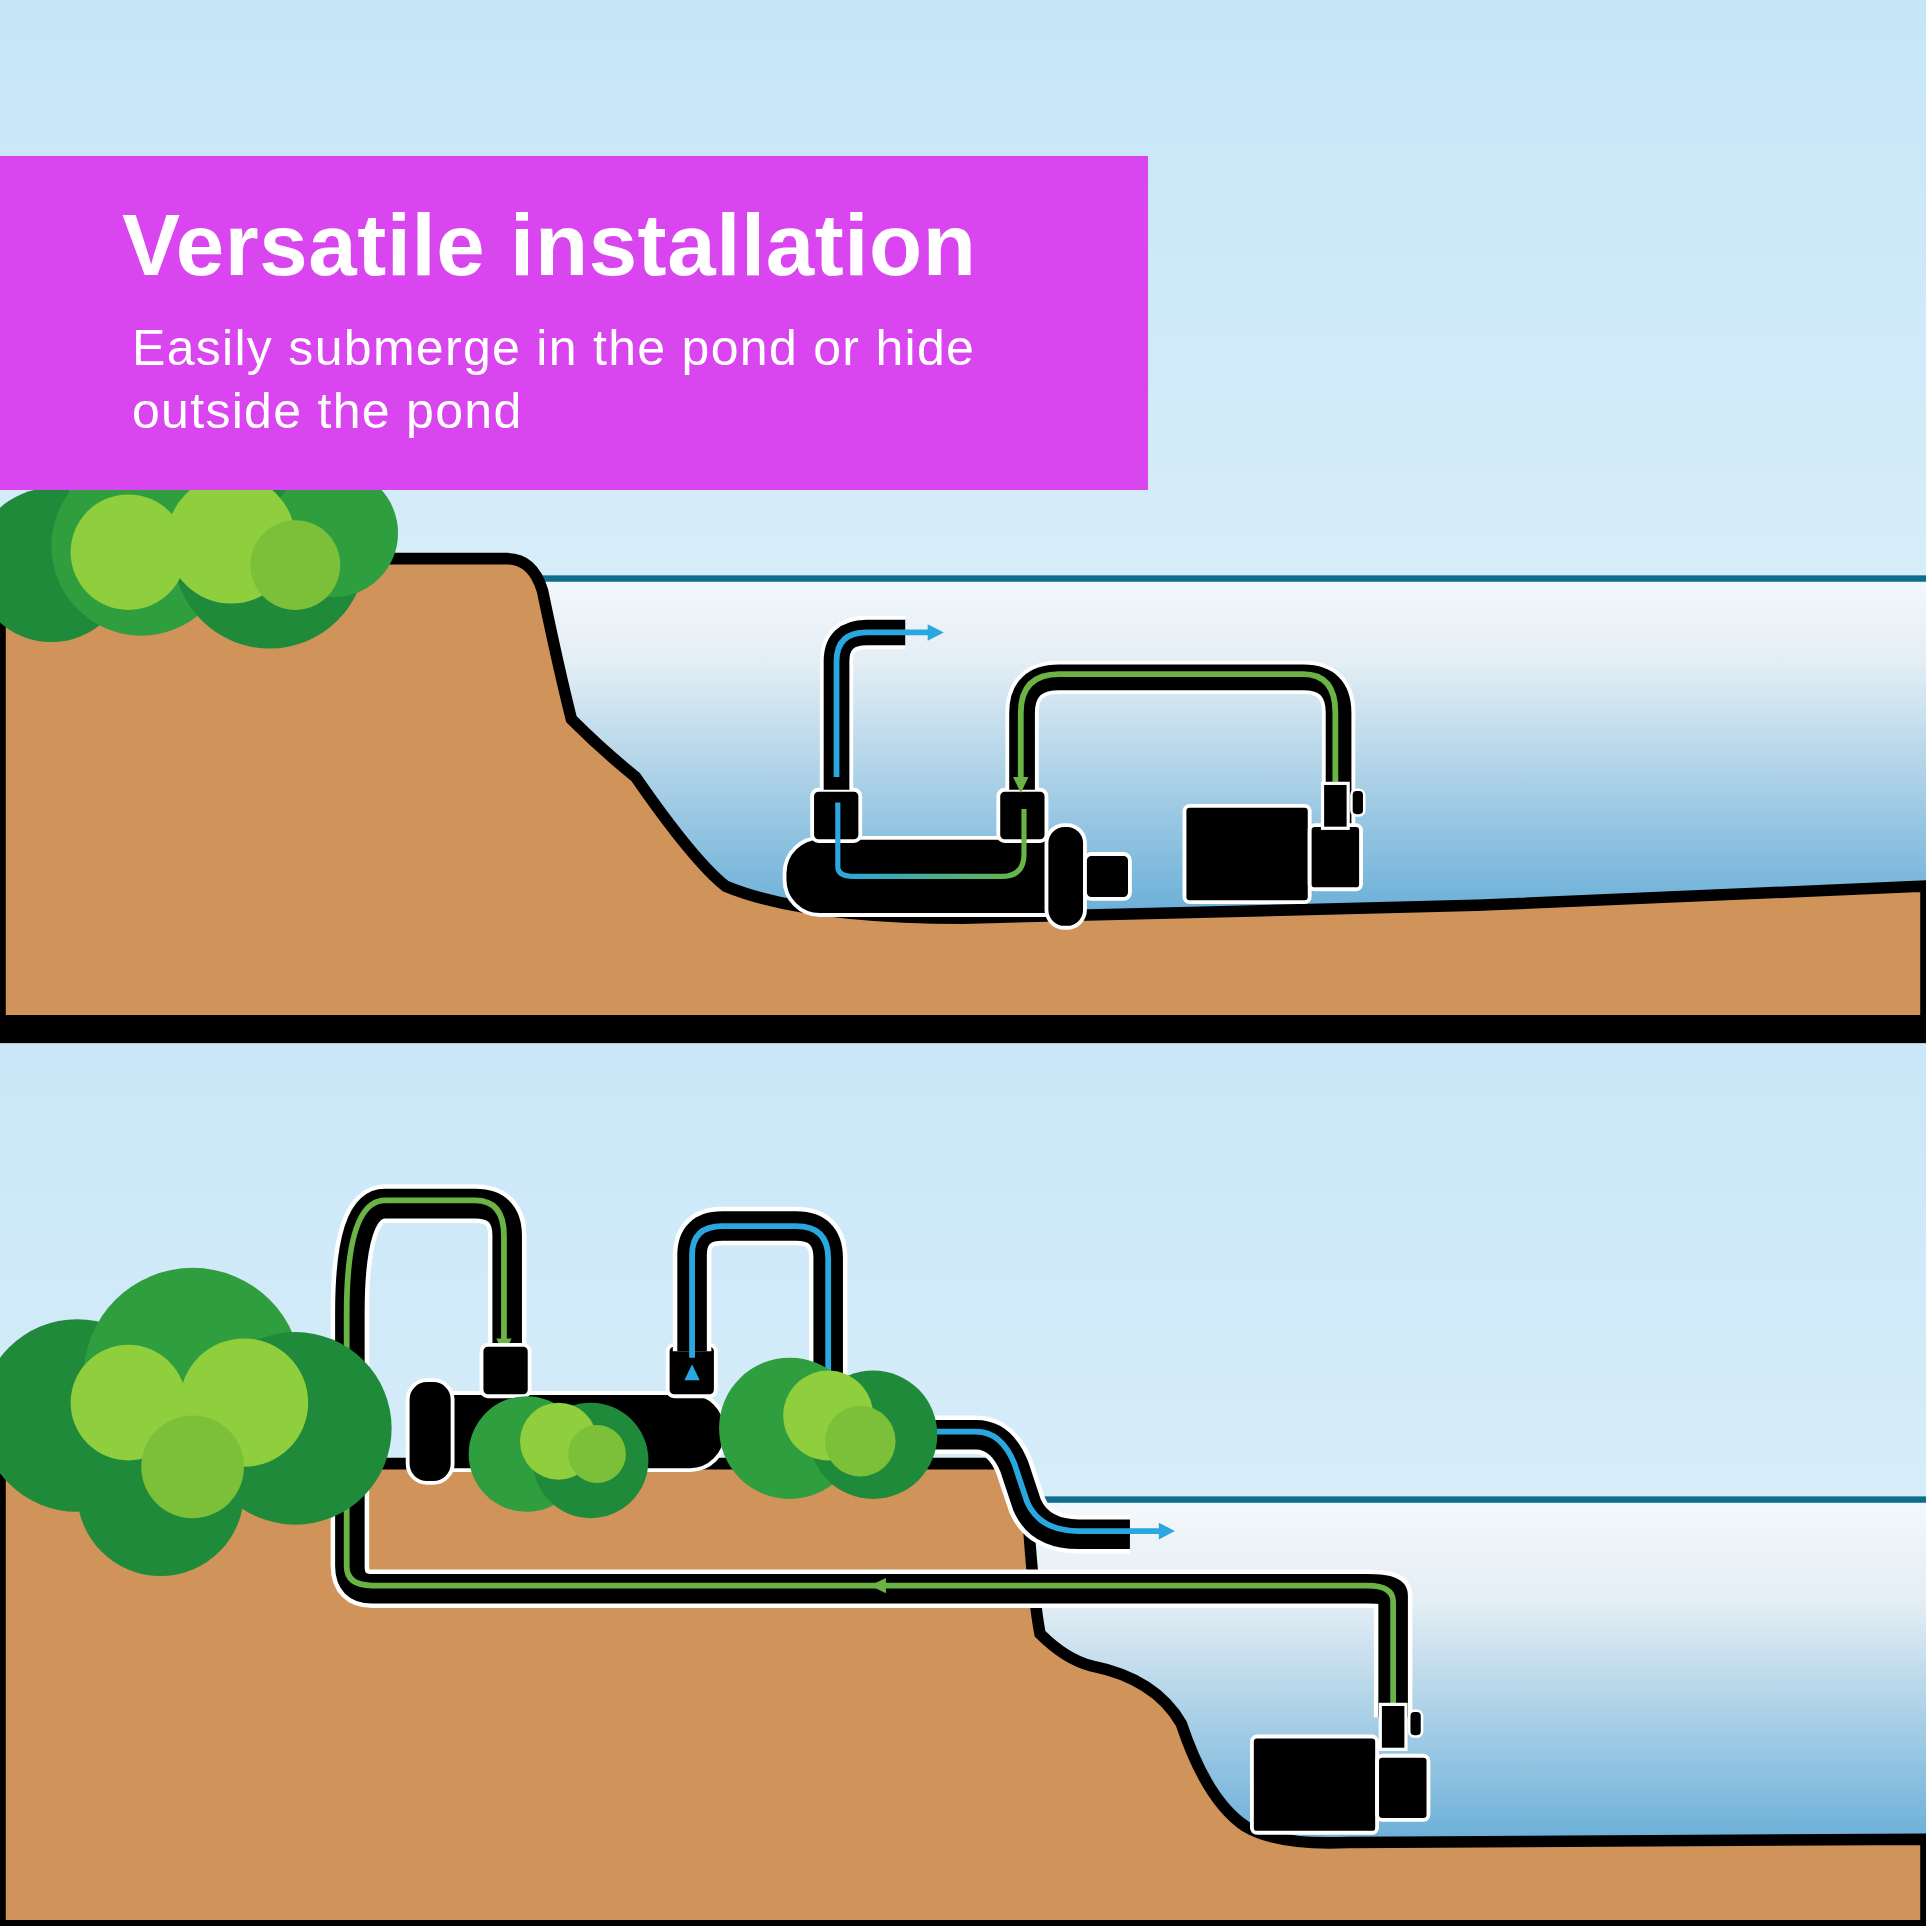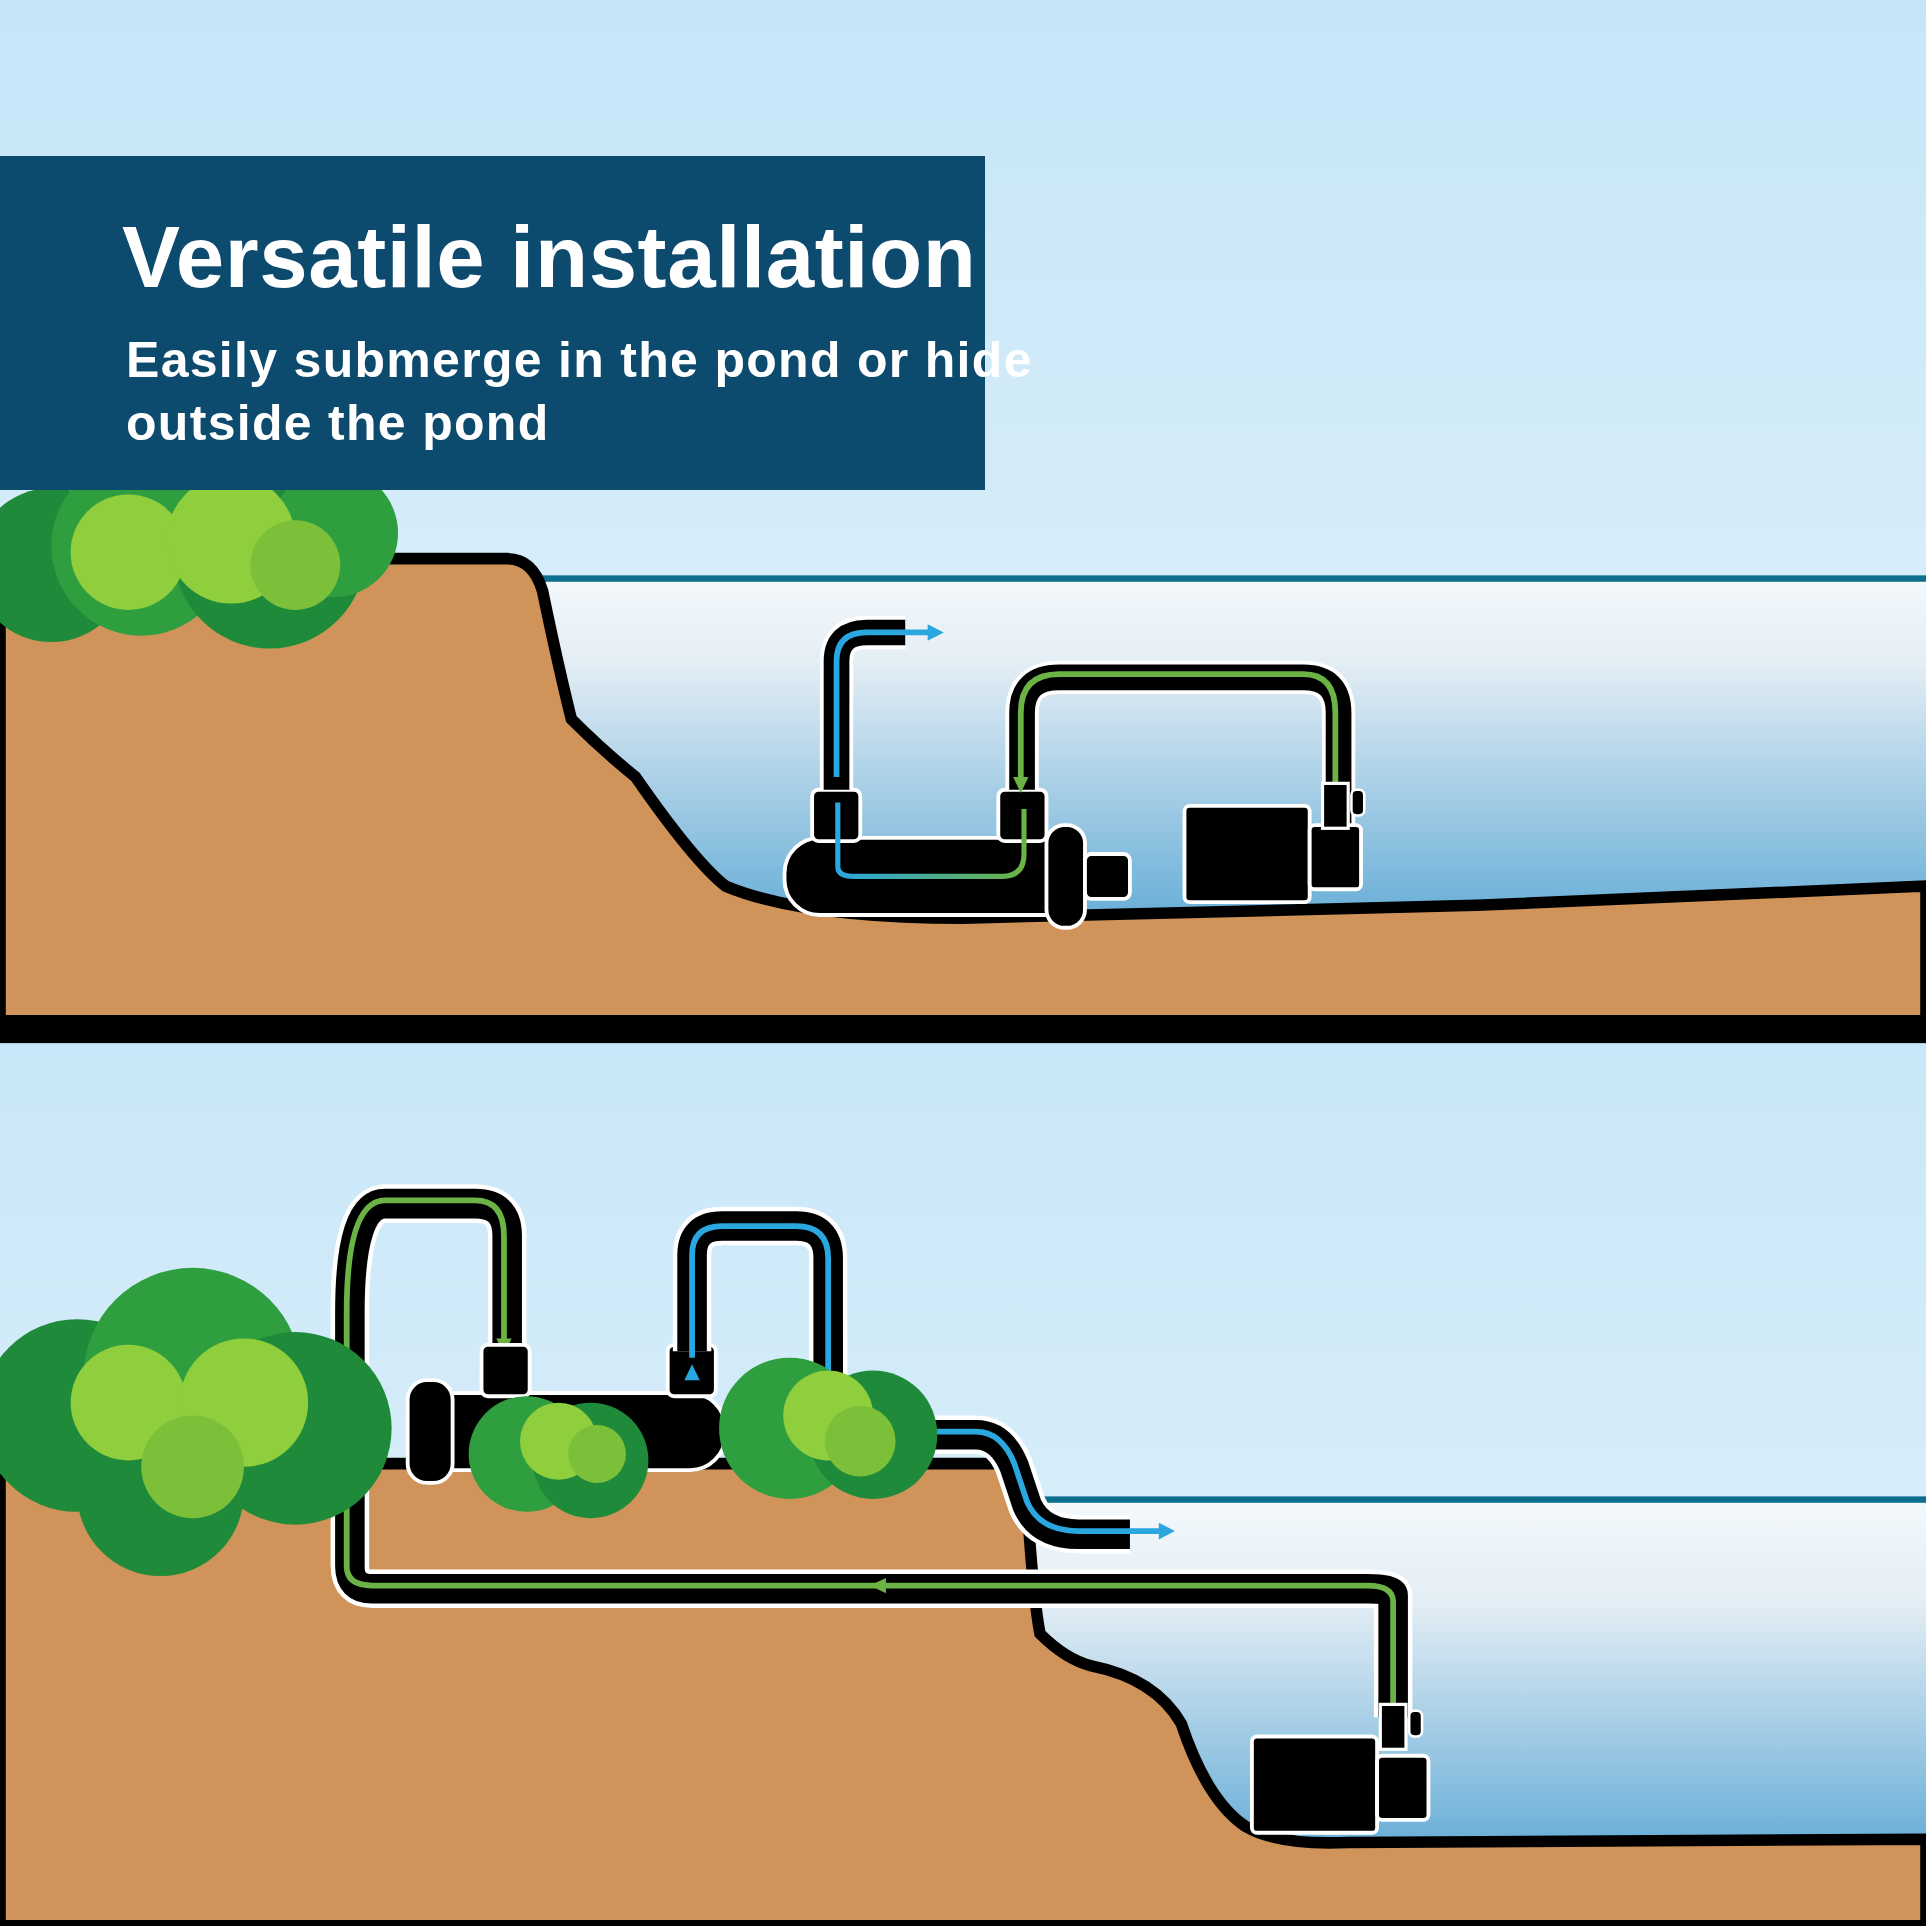--- a/index.html
+++ b/index.html
@@ -1,23 +1,23 @@
 <!DOCTYPE html>
 <html style="font-size:10.3px"><head>
 <meta charset="utf-8">
 <style>
   html, body { margin:0; padding:0; }
   body { width:1926px; height:1926px; overflow:hidden; background:#cfe9f7; font-family:"Liberation Sans", sans-serif; position:relative; }
   .panel { position:absolute; left:0; width:1926px; overflow:hidden; }
   #panel-top { top:0; height:1021px; }
   #panel-bottom { top:1043px; height:883px; }
   .divider { position:absolute; left:0; top:1021px; width:1926px; height:22.5px; background:#000; }
-  .banner { position:absolute; left:0; top:156px; width:985px; height:334px; background:#0c4a6e; box-sizing:border-box; padding:51px 0 0 122px; color:#fff; }
+  .banner { position:absolute; left:0; top:156px; width:1148px; height:334px; background:#d946ef; box-sizing:border-box; padding:39px 0 0 122px; color:#fff; }
   .banner h1 { margin:0; font-size:87px; font-weight:700; letter-spacing:0.6px; line-height:1.15; }
-  .banner p { margin:22px 0 0 4px; font-size:50px; font-weight:700; line-height:1.25; letter-spacing:1.3px; width:1027px; }
+  .banner p { margin:22px 0 0 10px; font-size:50px; font-weight:400; line-height:1.25; letter-spacing:1.3px; width:1027px; }
   svg { position:absolute; left:0; top:0; }
 </style>
 </head>
 <body>
 
 <div class="panel" id="panel-top">
   <svg width="1926" height="1021" viewBox="0 0 3000 1590">
     <defs>
       <linearGradient id="skyA" x1="0" y1="0" x2="0" y2="1">
           <stop offset="0" stop-color="#c6e6f8"></stop>

